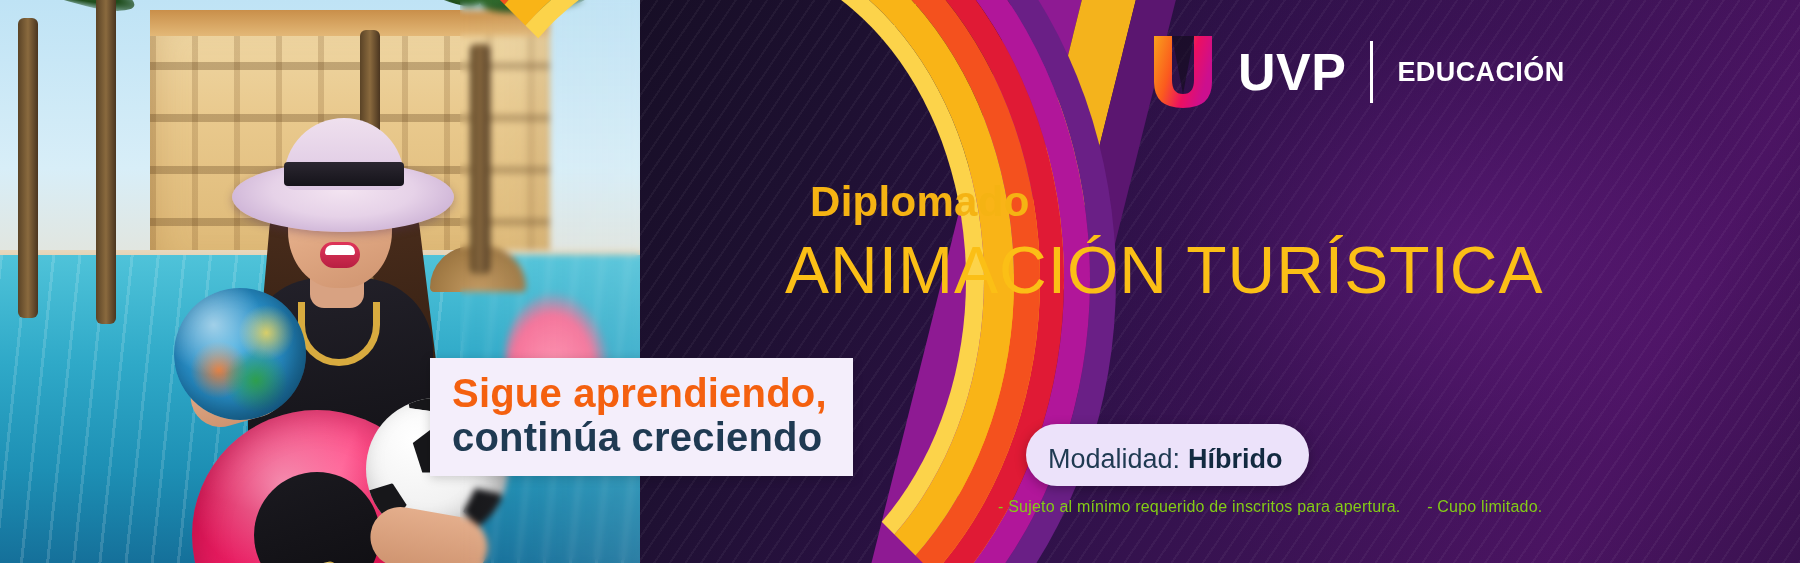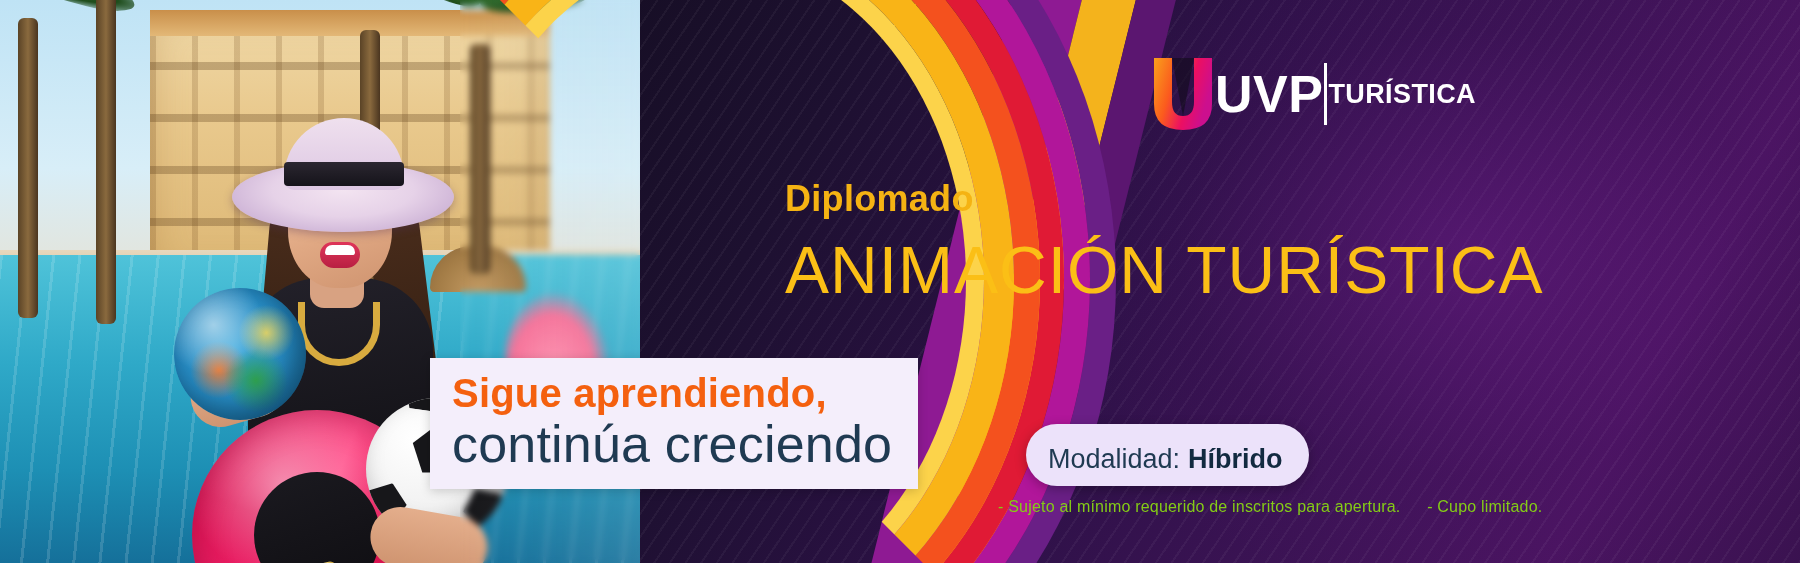--- a/index.html
+++ b/index.html
@@ -276,22 +276,22 @@
   .stripe-col {
     position:absolute; top:0; height:100%;
     transform:skewX(-14deg);
   }
   .sc1 { left:612px; width:70px;  background:#8e1a93; }
   .sc2 { left:682px; width:54px;  background:#f4b31c; }
   .sc3 { left:736px; width:40px;  background:#5b1670; }
 
   
   .logo {
-    position:absolute; left:1152px; top:58px;
-    display:flex; align-items:center; gap:1px;
+    position:absolute; left:1152px; top:36px;
+    display:flex; align-items:center; gap:24px;
   }
   .logo-mark {
     width:62px; height:72px;
     position:relative;
   }
   .logo-mark svg { display:block; }
   .logo-word {
     color:#ffffff;
     font-size:52px;
     font-weight:bold;
@@ -305,23 +305,23 @@
   .logo-sub {
     color:#ffffff;
     font-size:27px;
     font-weight:bold;
     line-height:1.04;
     letter-spacing:0.4px;
     text-align:left;
   }
 
   .kicker {
-    position:absolute; left:785px; top:178px;
+    position:absolute; left:810px; top:178px;
     color:#f5b313;
-    font-size:36px;
+    font-size:42px;
     font-weight:bold;
     letter-spacing:0.3px;
   }
   .title {
     position:absolute; left:785px; top:232px;
     color:#fbbf16;
     font-size:66px;
     font-weight:normal;
     letter-spacing:1px;
     white-space:nowrap;
@@ -336,22 +336,22 @@
   }
   .tagline .l1 {
     color:#f4600f;
     font-size:40px;
     font-weight:bold;
     line-height:1.08;
     letter-spacing:0.2px;
   }
   .tagline .l2 {
     color:#1f3a52;
-    font-size:52px;
-    font-weight:normal;
+    font-size:40px;
+    font-weight:bold;
     line-height:1.12;
     letter-spacing:0.2px;
   }
 
   
   .info-pill {
     position:absolute; left:1026px; top:424px;
     display:flex; align-items:stretch;
     height:62px;
     border-radius:34px;
@@ -497,21 +497,21 @@
             <stop offset="100%" stop-color="#cc0f8e"></stop>
           </linearGradient>
         </defs>
         <path d="M2 0 H20 V44 Q20 58 31 58 Q42 58 42 44 V0 H60 V46 Q60 72 31 72 Q2 72 2 46 Z" fill="url(#g1)"></path>
         <path d="M20 0 H42 L31 58 Z" fill="#0e0b16" opacity="0.55"></path>
       </svg>
     </div>
     <div class="logo-word">UVP</div>
     <div class="logo-div"></div>
     <div class="logo-sub">
-      <div>TURÍSTICA</div>
+      <div>EDUCACIÓN</div>
     </div>
   </div>
 
   <div class="kicker">Diplomado</div>
   <div class="title">ANIMACIÓN TURÍSTICA</div>
 
   <div class="tagline">
     <div class="l1">Sigue aprendiendo,</div>
     <div class="l2">continúa creciendo</div>
   </div>

